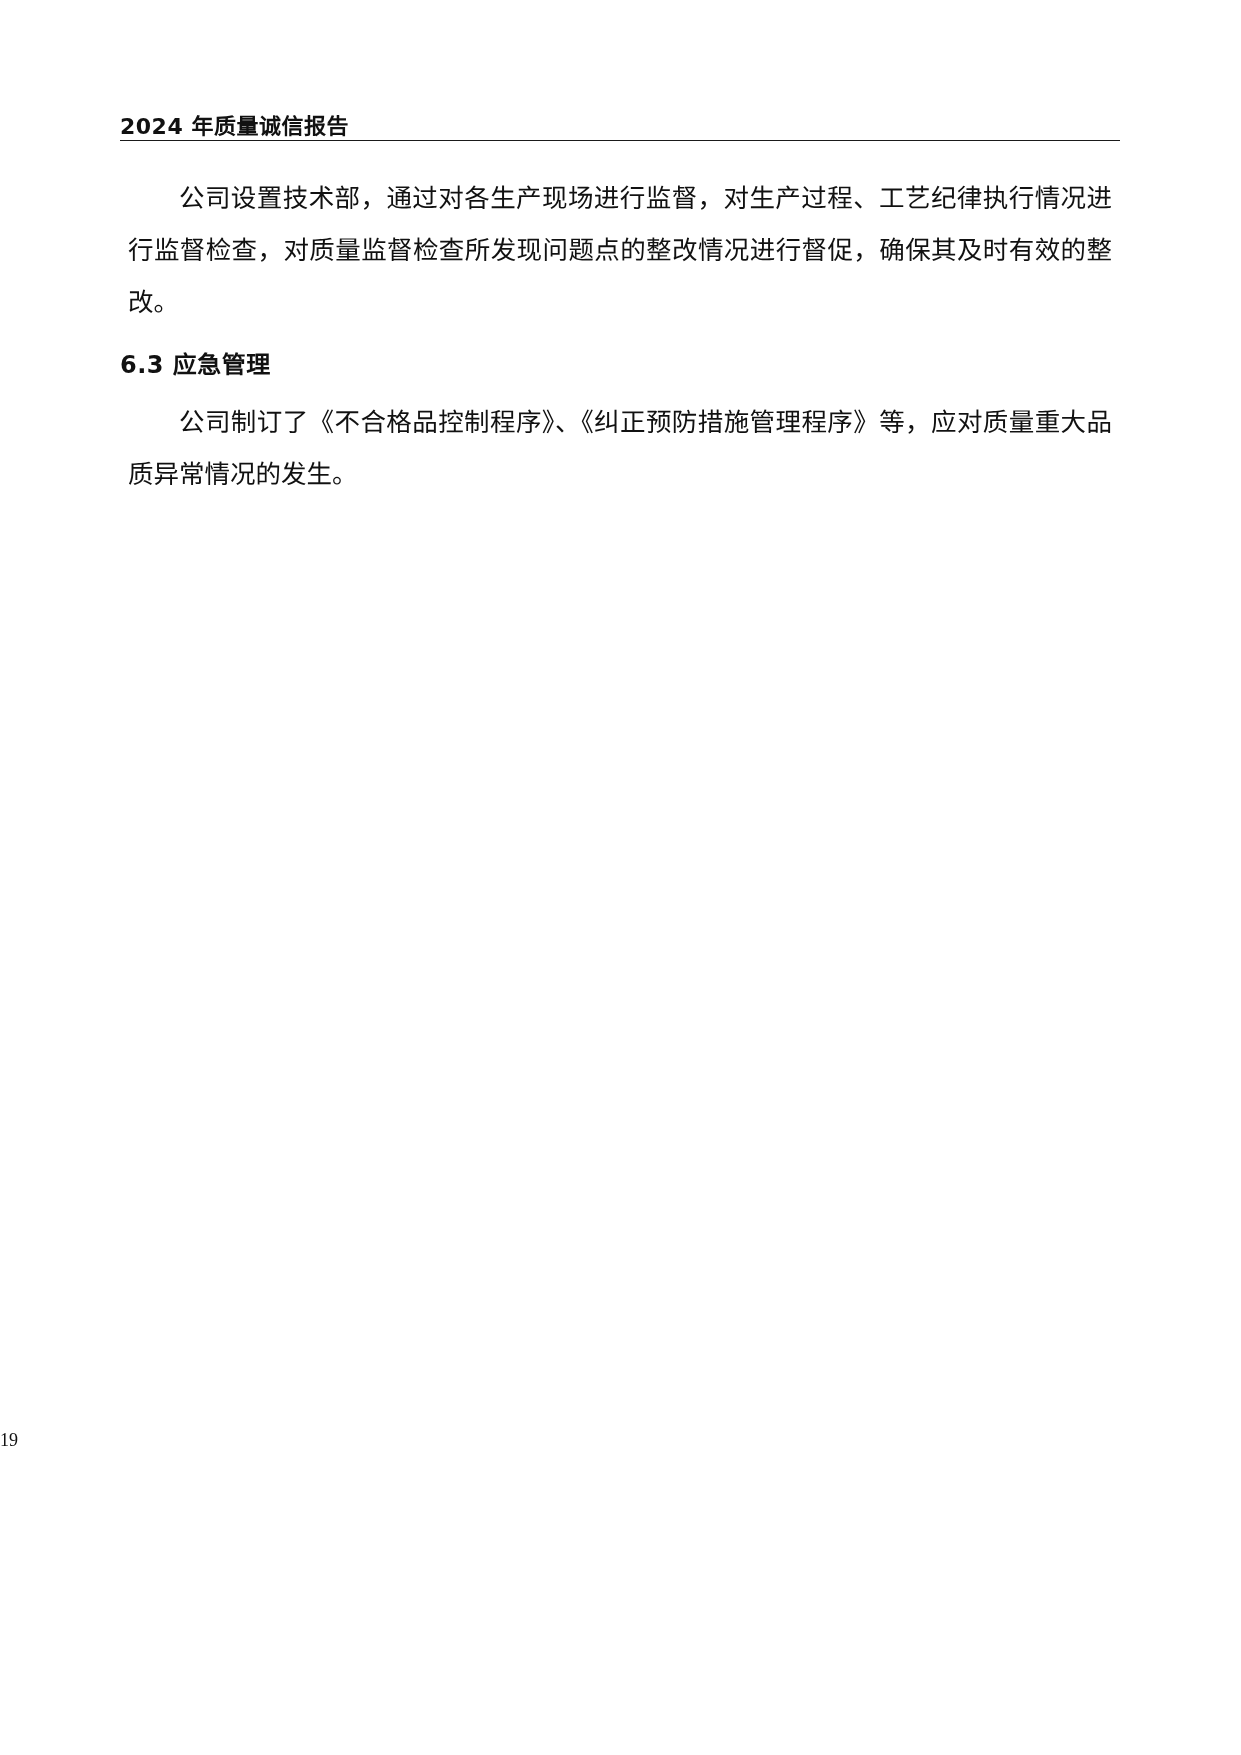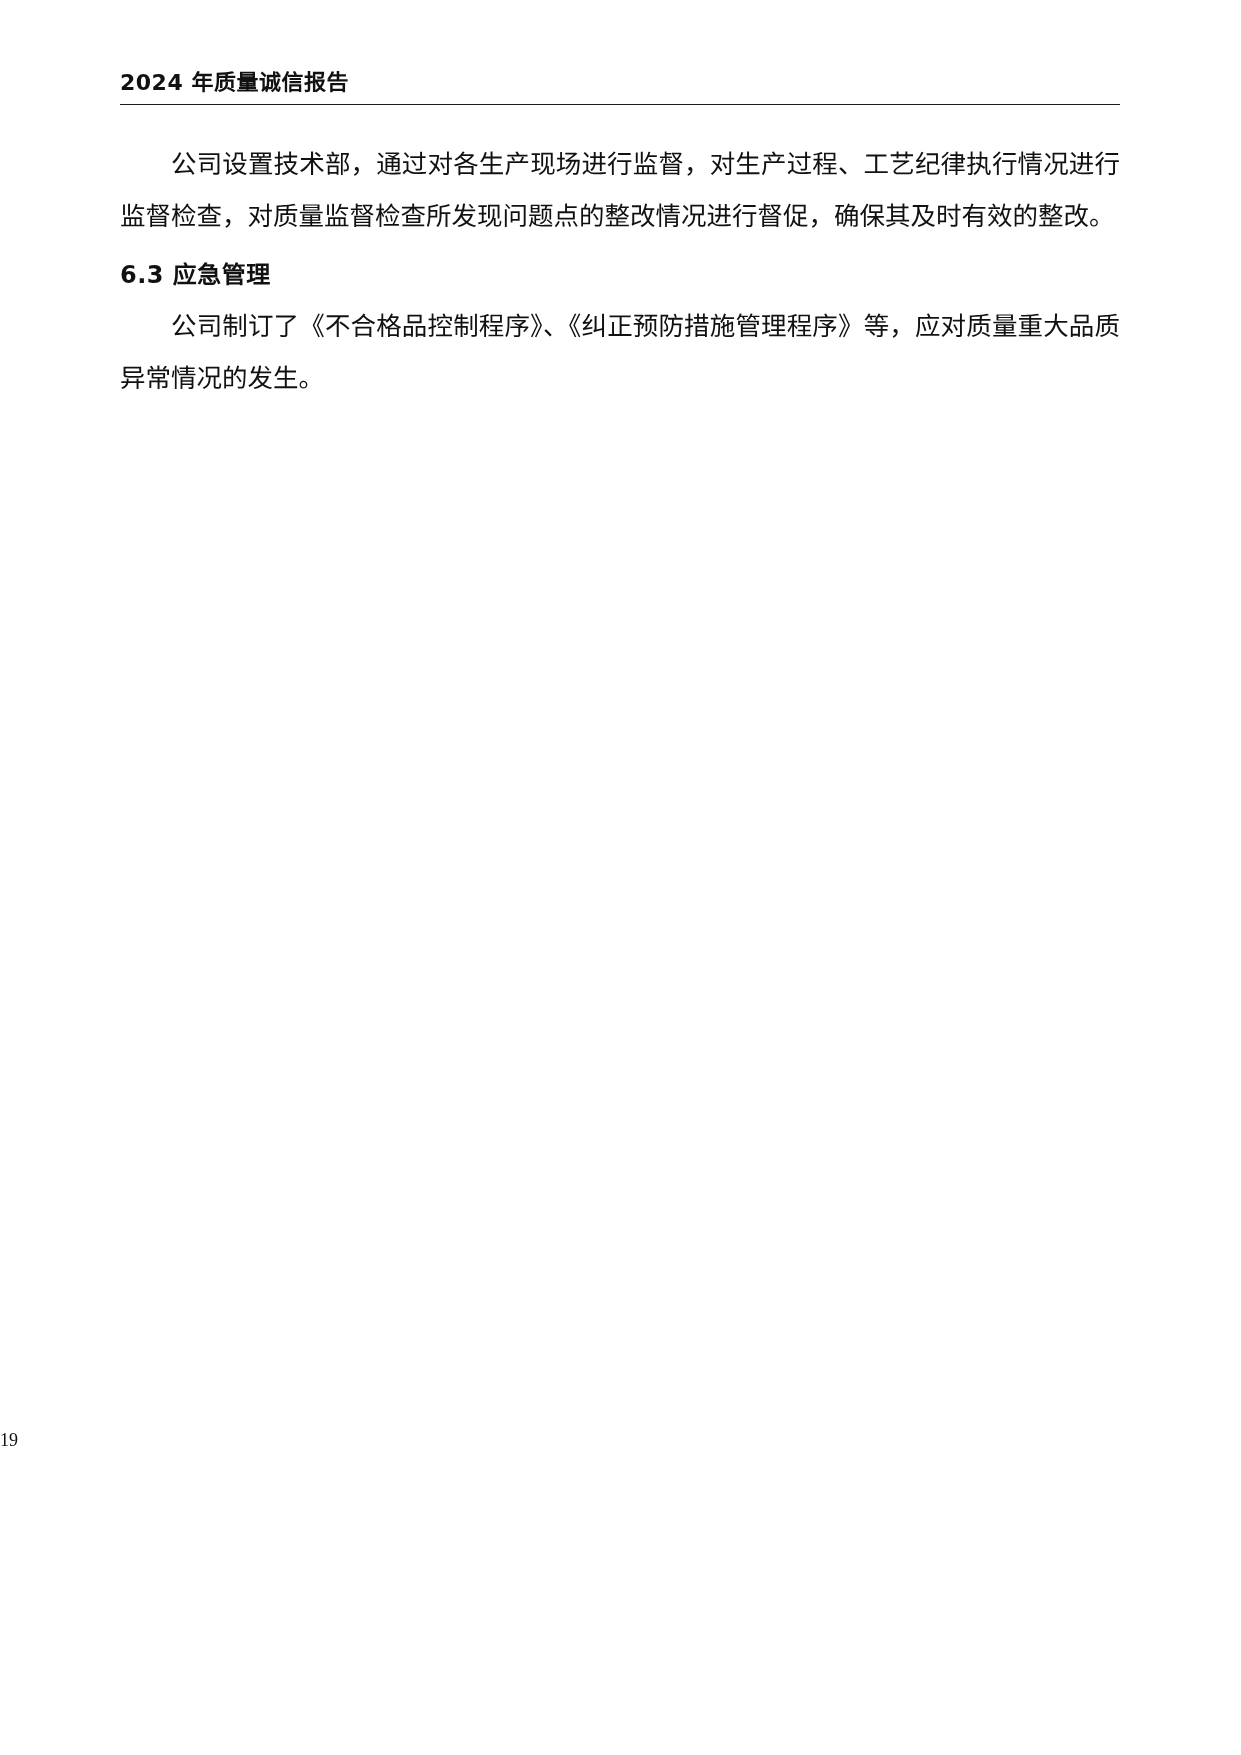--- a/index.html
+++ b/index.html
@@ -19,44 +19,45 @@
     overflow: hidden;
   }
   .content {
     position: absolute;
     left: 120px;
     top: 70px;
     width: 1000px;
   }
   .header {
     position: relative;
-    padding-bottom: 8px;
     border-bottom: 1.6px solid #1a1a1a;
+    margin-top: 44px;
   }
   .header-title {
     font-family: "DejaVu Sans", "Liberation Sans", sans-serif;
     font-weight: bold;
     font-size: 22px;
     letter-spacing: 0.5px;
     color: #111111;
     line-height: 1.2;
   }
   .body-text {
     margin-top: 34px;
     font-size: 25.5px;
     line-height: 52px;
     text-align: justify;
     text-justify: inter-ideograph;
     color: #111111;
   }
   .para {
-    margin: 0;
+    margin: 8px;
     text-indent: 2em;
     text-align: justify;
     text-justify: inter-ideograph;
+    font-family: Liberation Mono, monospace;
   }
   .para.no-indent {
     text-indent: 0;
   }
   .section-heading {
     margin: 6px 0 0 0;
     font-family: "DejaVu Sans", "Liberation Sans", sans-serif;
     font-weight: bold;
     font-size: 24px;
     line-height: 52px;

